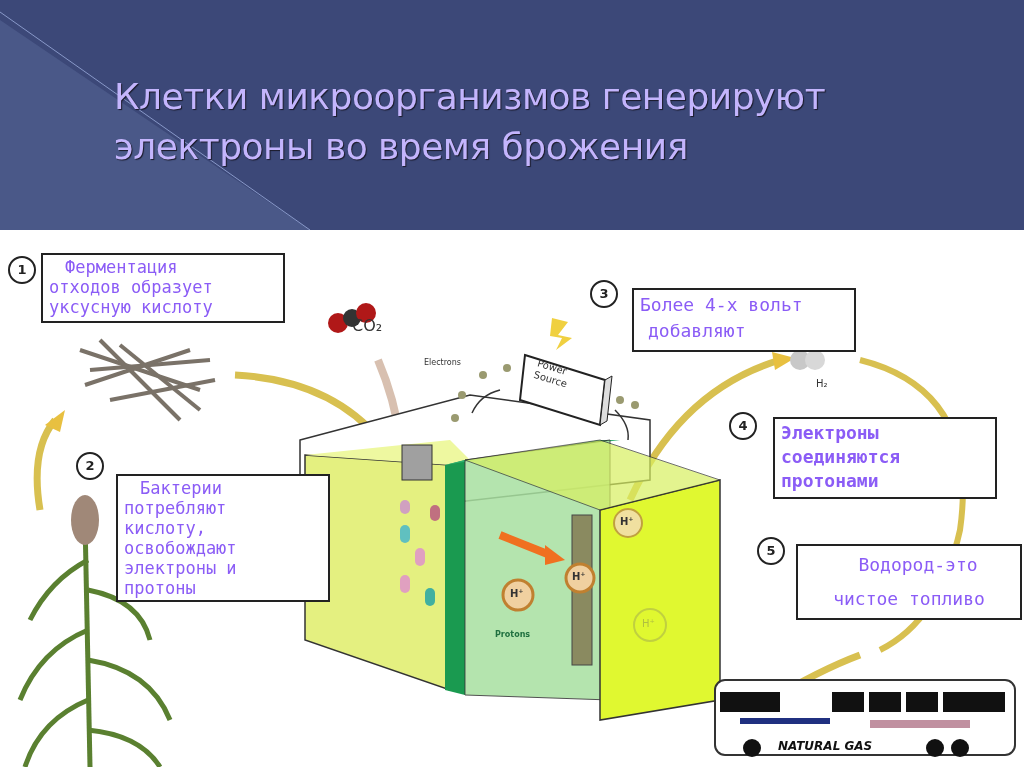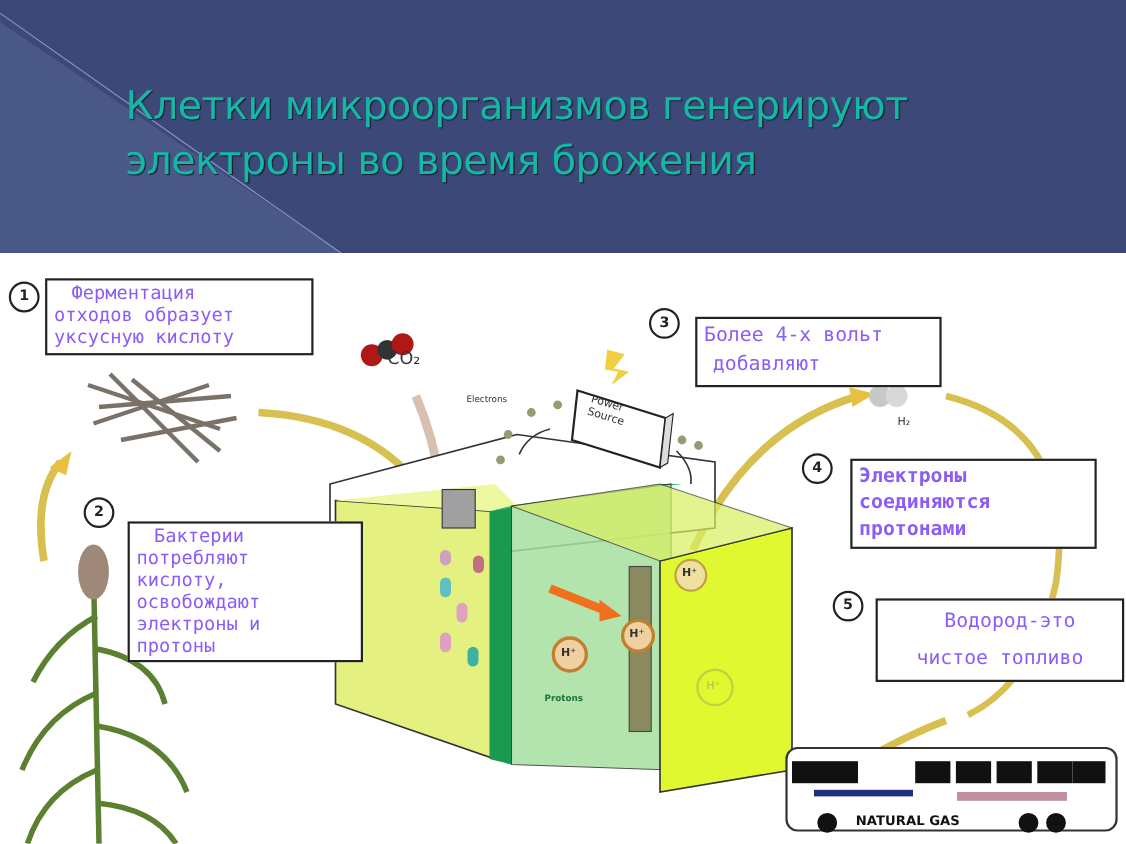--- a/index.html
+++ b/index.html
@@ -1,19 +1,19 @@
 <!DOCTYPE html>
 <html><head>
 <meta charset="utf-8">
 <style>
   html,body{margin:0;padding:0;}
   body{width:1024px;height:767px;position:relative;overflow:hidden;background:#ffffff;font-family:"DejaVu Sans",sans-serif;}
   .header{position:absolute;left:0;top:0;width:1024px;height:230px;background:#3c4878;overflow:hidden;}
   .header .tri{position:absolute;left:0;top:0;width:1024px;height:230px;}
-  .title{position:absolute;left:114px;top:72px;width:880px;color:#14b8a6;font-family:"DejaVu Sans",sans-serif;font-size:36px;line-height:50px;letter-spacing:-0.5px;text-shadow:1px 1px 1px #1a1a2a;font-weight:normal;}
+  .title{position:absolute;left:114px;top:72px;width:880px;color:#c4b5fd;font-family:"DejaVu Sans",sans-serif;font-size:36px;line-height:50px;letter-spacing:-0.5px;text-shadow:1px 1px 1px #1a1a2a;font-weight:normal;}
   .diagram{position:absolute;left:0;top:230px;width:1024px;height:537px;}
   .box{position:absolute;border:2px solid #222;background:#fff;color:#8b5cf6;font-family:"DejaVu Sans Mono",monospace;font-size:17px;line-height:20px;padding:2px 6px;box-sizing:border-box;}
   .box div{white-space:nowrap;}
   .num{position:absolute;width:24px;height:24px;border:2px solid #222;border-radius:50%;background:#fff;font-size:13px;font-weight:bold;text-align:center;line-height:24px;color:#222;}
   .lbl{position:absolute;font-size:10px;color:#333;}
 </style>
 </head>
 <body>
 
 <div class="header">
@@ -176,14 +176,14 @@
   <div class="lbl" style="left:535px;top:132px;font-size:10px;transform:rotate(17deg);line-height:12px;">
     <div>Power</div>
     <div>Source</div>
   </div>
   <div class="lbl" style="left:816px;top:148px;font-size:10px;">H₂</div>
   <div class="lbl" style="left:510px;top:358px;font-size:10px;font-weight:bold;">H⁺</div>
   <div class="lbl" style="left:572px;top:341px;font-size:10px;font-weight:bold;">H⁺</div>
   <div class="lbl" style="left:620px;top:286px;font-size:10px;font-weight:bold;">H⁺</div>
   <div class="lbl" style="left:642px;top:388px;font-size:10px;color:#b0c040;">H⁺</div>
   <div class="lbl" style="left:495px;top:400px;font-size:8px;color:#207040;font-weight:bold;">Protons</div>
-  <div class="lbl" style="left:778px;top:509px;font-size:12px;font-weight:bold;color:#111;">NATURAL GAS</div>
+  <div class="lbl" style="left:778px;top:509px;font-size:12px;font-weight:bold;font-style:italic;color:#111;">NATURAL GAS</div>
 </div>
 
 </body></html>

